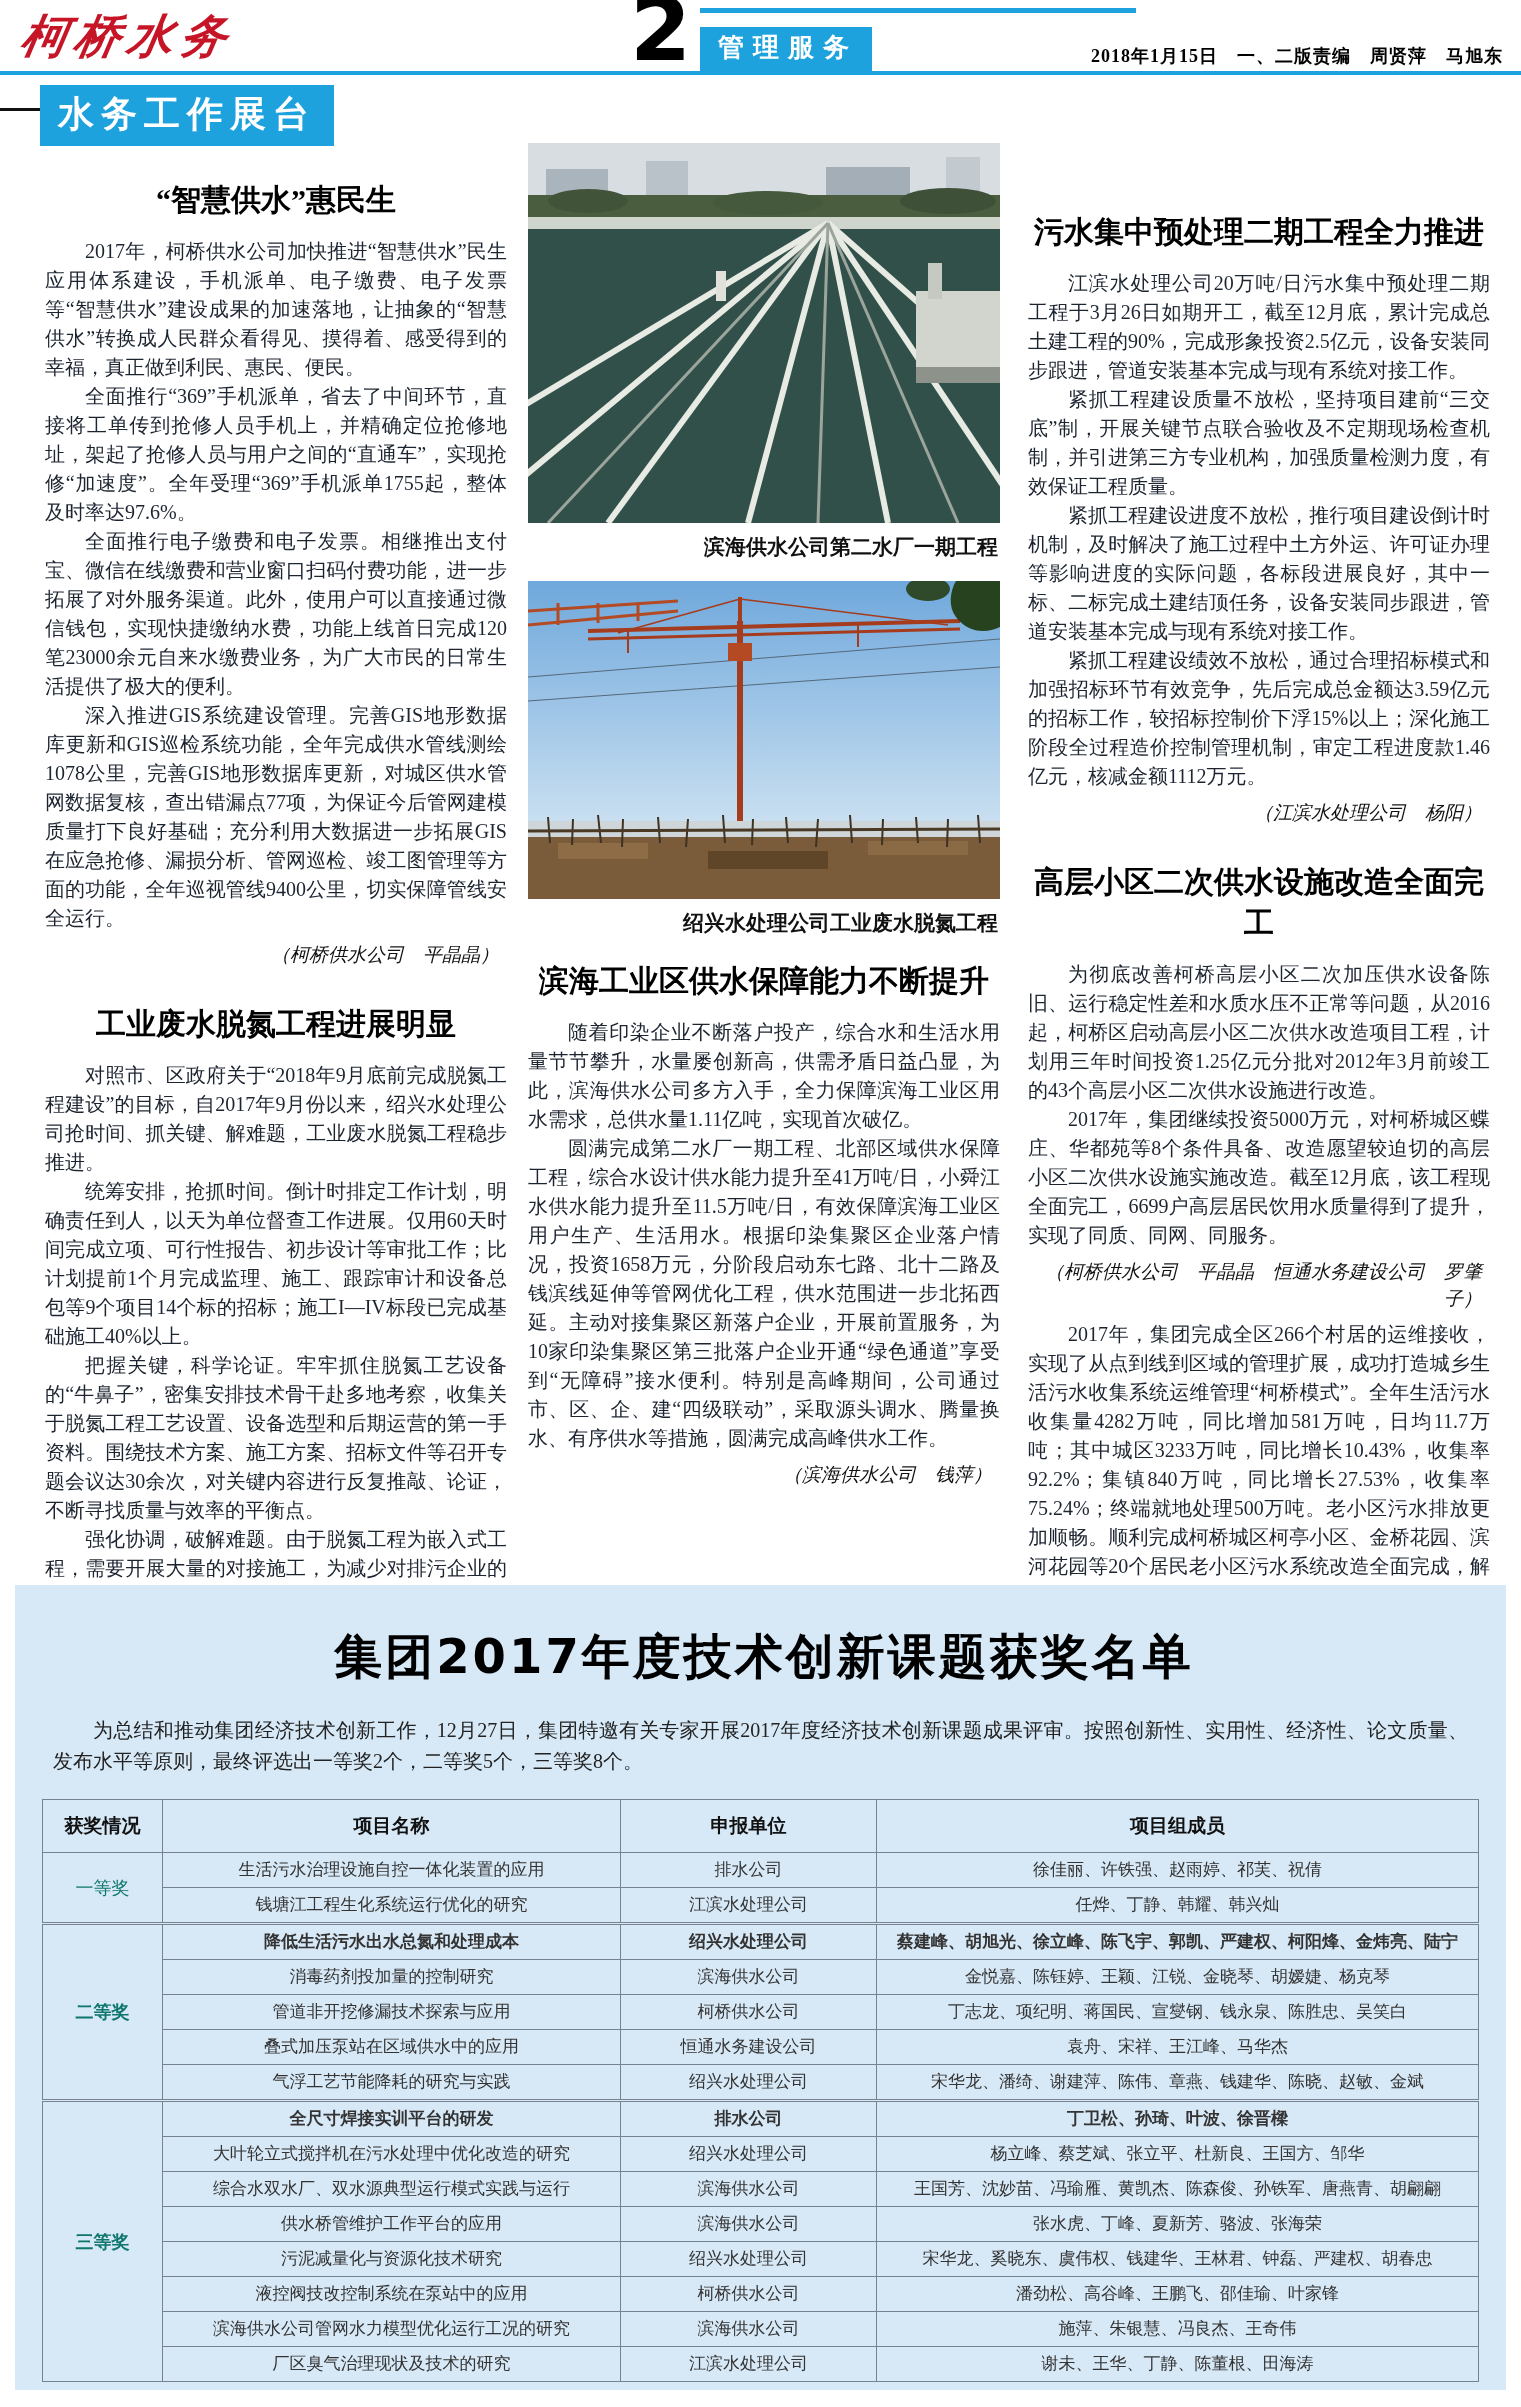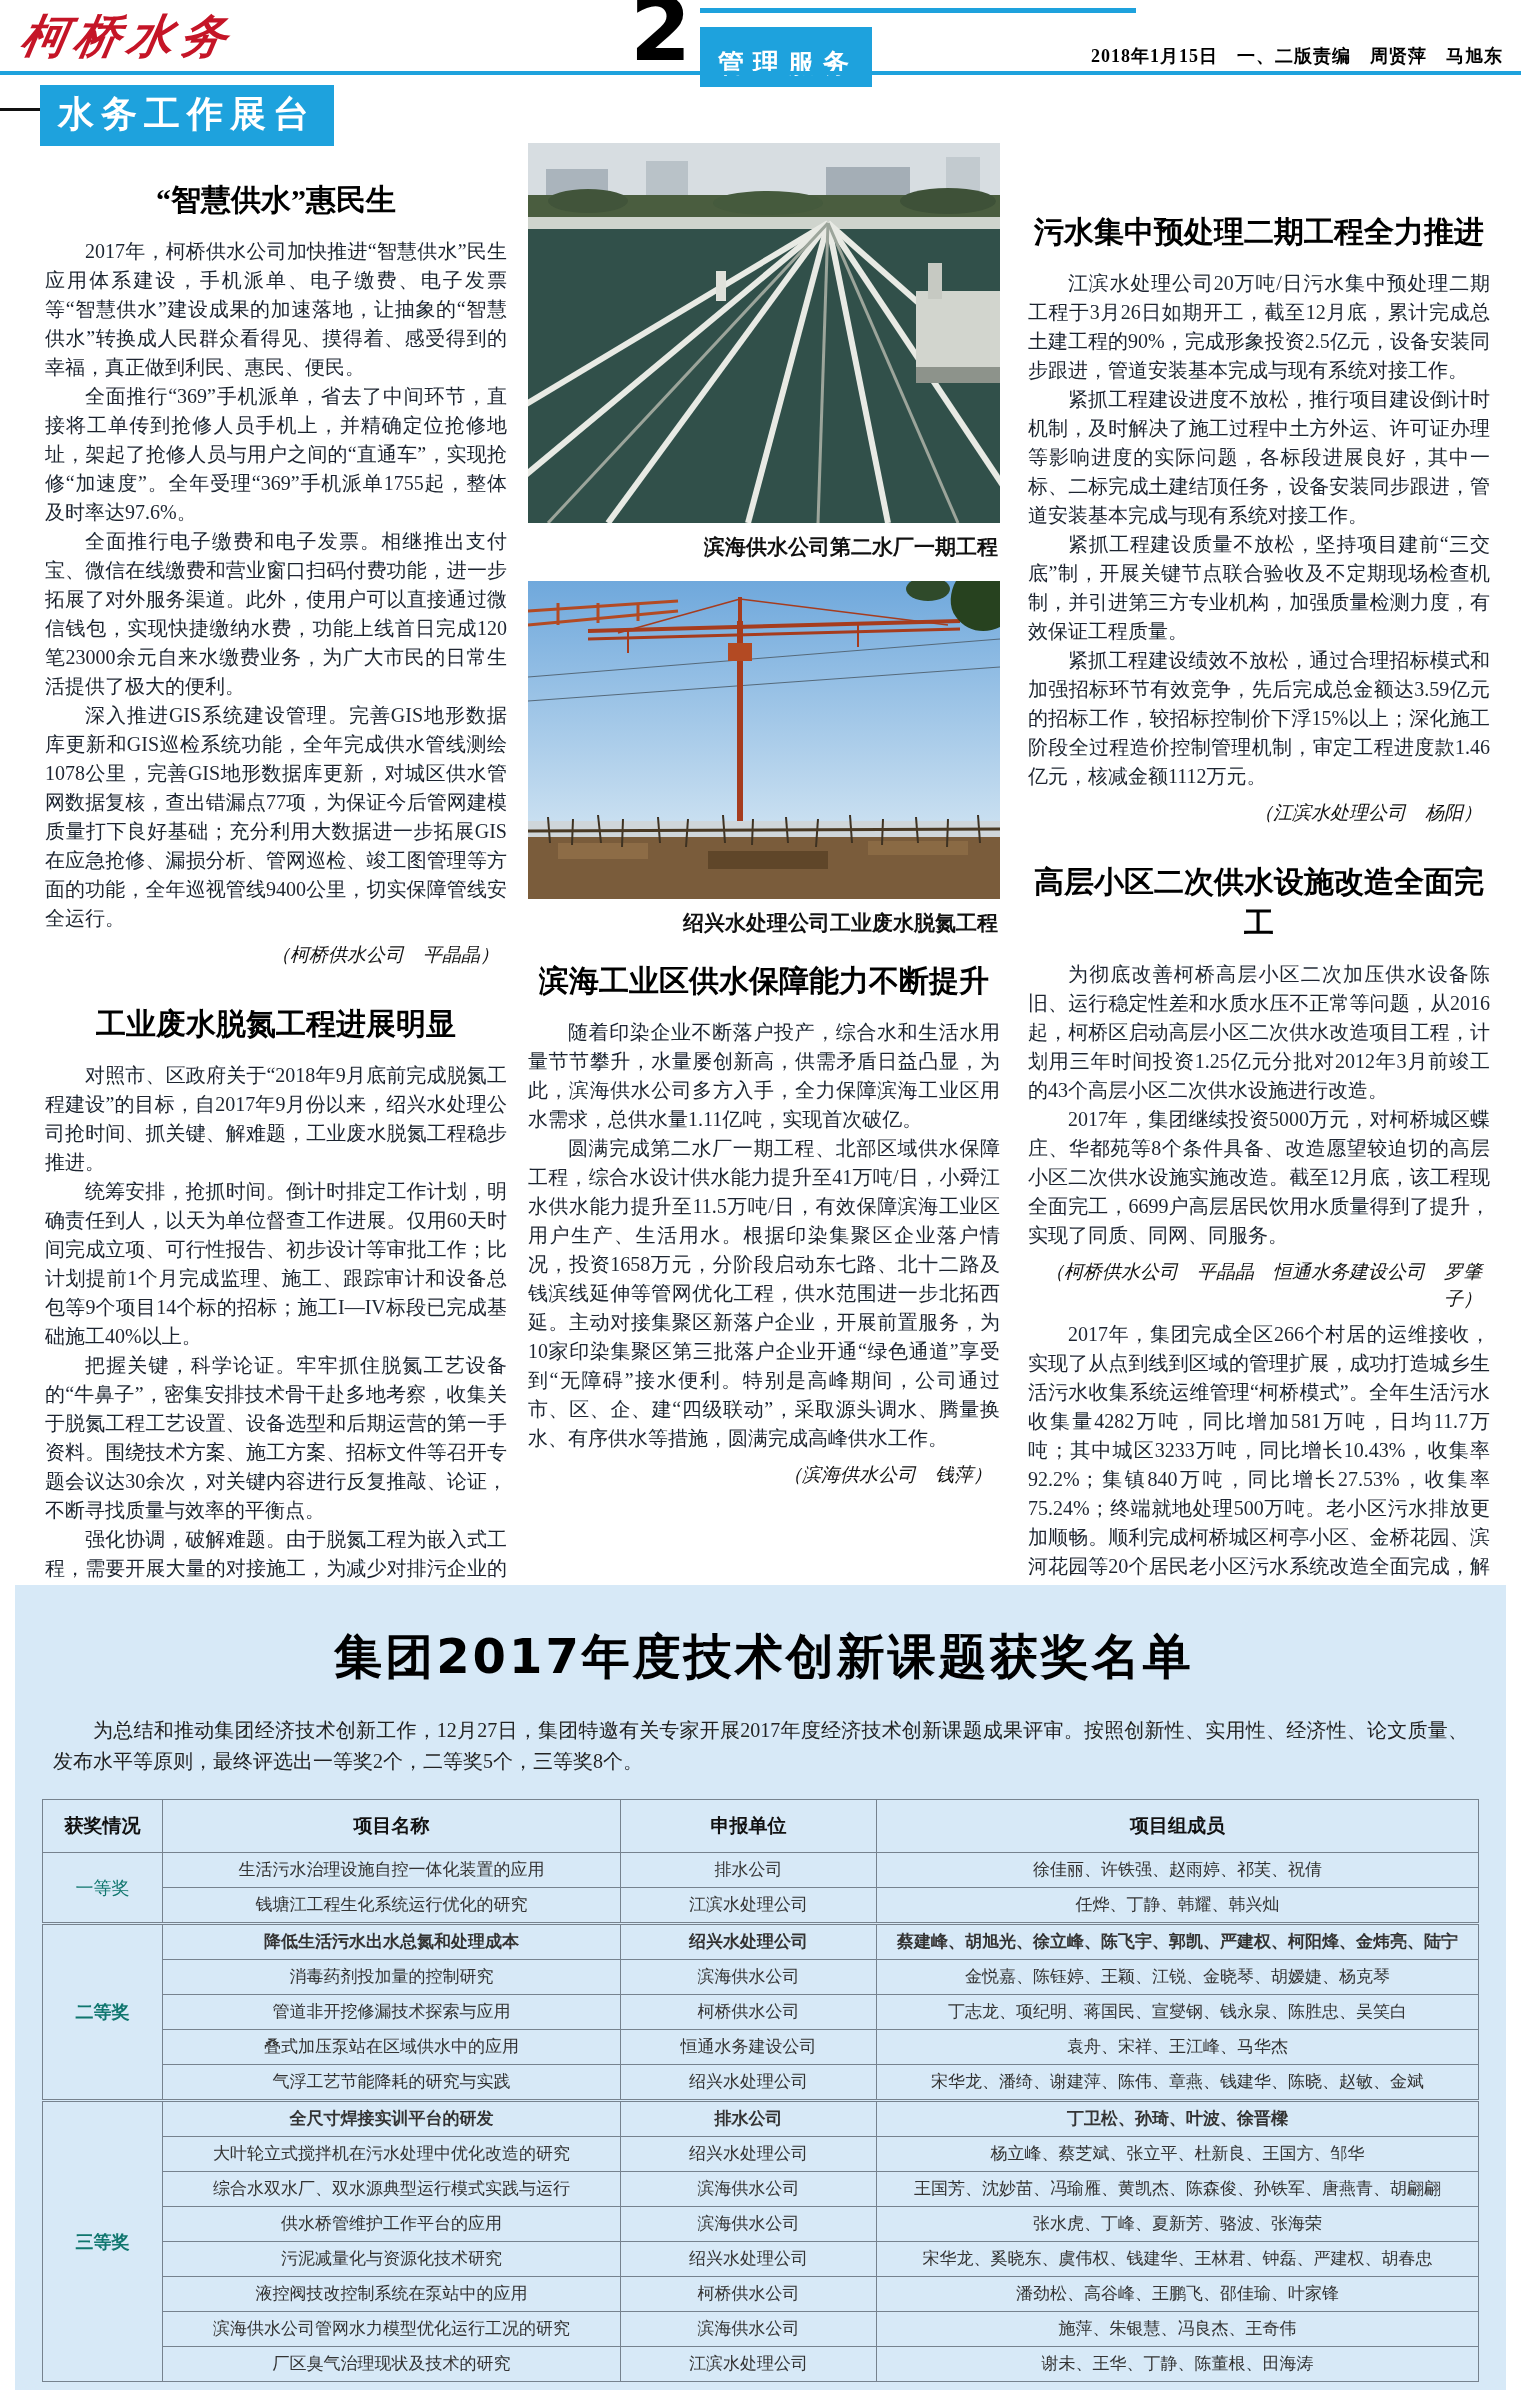--- a/index.html
+++ b/index.html
@@ -12,21 +12,21 @@
   html,body{margin:0;padding:0;background:#ffffff;}
   .page{position:relative;width:1521px;height:2407px;background:#fff;overflow:hidden;
         font-family:"Liberation Serif",serif;}
 
   
   .logo{position:absolute;left:22px;top:6px;color:var(--red);
         font:italic 700 46px "DejaVu Serif",serif;letter-spacing:7px;transform:skewX(-10deg);}
   .pagenum{position:absolute;left:630px;top:-14px;font:700 88px "DejaVu Sans",sans-serif;color:#000;line-height:1;}
   .section-topline{position:absolute;left:700px;top:8px;width:436px;height:5px;background:var(--accent);}
   .section-tab{position:absolute;left:700px;top:27px;background:var(--accent);color:#fff;
-        font:700 26px "DejaVu Sans",sans-serif;letter-spacing:9px;padding:19px 14px 6px 18px;}
+        font:700 26px "DejaVu Sans",sans-serif;letter-spacing:9px;padding:3px 14px 6px 18px;}
   .dateline{position:absolute;right:18px;top:44px;font:700 18px "Liberation Serif",serif;color:#000;letter-spacing:1px;}
   .header-rule{position:absolute;left:0;top:71px;width:1521px;height:4px;background:var(--accent);}
 
   
   .banner{position:absolute;left:40px;top:85px;background:var(--accent);color:#fff;
         font:700 36px "DejaVu Sans",sans-serif;letter-spacing:7px;padding:5px 18px 7px 18px;}
   .banner-rule{position:absolute;left:0;top:108px;width:40px;height:3px;background:#111;}
 
   
   .col{position:absolute;top:150px;}
@@ -192,22 +192,22 @@
         <h2 class="art-title">滨海工业区供水保障能力不断提升</h2>
         <p class="art-p">随着印染企业不断落户投产，综合水和生活水用量节节攀升，水量屡创新高，供需矛盾日益凸显，为此，滨海供水公司多方入手，全力保障滨海工业区用水需求，总供水量1.11亿吨，实现首次破亿。</p>
         <p class="art-p">圆满完成第二水厂一期工程、北部区域供水保障工程，综合水设计供水能力提升至41万吨/日，小舜江水供水能力提升至11.5万吨/日，有效保障滨海工业区用户生产、生活用水。根据印染集聚区企业落户情况，投资1658万元，分阶段启动东七路、北十二路及钱滨线延伸等管网优化工程，供水范围进一步北拓西延。主动对接集聚区新落户企业，开展前置服务，为10家印染集聚区第三批落户企业开通“绿色通道”享受到“无障碍”接水便利。特别是高峰期间，公司通过市、区、企、建“四级联动”，采取源头调水、腾量换水、有序供水等措施，圆满完成高峰供水工作。</p>
         <div class="byline">（滨海供水公司　钱萍）</div>
       </div>
   </section>
 
   <section id="col-right" class="col">
       <h2 class="art-title">污水集中预处理二期工程全力推进</h2>
       <p class="art-p">江滨水处理公司20万吨/日污水集中预处理二期工程于3月26日如期开工，截至12月底，累计完成总土建工程的90%，完成形象投资2.5亿元，设备安装同步跟进，管道安装基本完成与现有系统对接工作。</p>
+      <p class="art-p">紧抓工程建设质量不放松，坚持项目建前“三交底”制，开展关键节点联合验收及不定期现场检查机制，并引进第三方专业机构，加强质量检测力度，有效保证工程质量。</p>
       <p class="art-p">紧抓工程建设进度不放松，推行项目建设倒计时机制，及时解决了施工过程中土方外运、许可证办理等影响进度的实际问题，各标段进展良好，其中一标、二标完成土建结顶任务，设备安装同步跟进，管道安装基本完成与现有系统对接工作。</p>
-      <p class="art-p">紧抓工程建设质量不放松，坚持项目建前“三交底”制，开展关键节点联合验收及不定期现场检查机制，并引进第三方专业机构，加强质量检测力度，有效保证工程质量。</p>
       <p class="art-p">紧抓工程建设绩效不放松，通过合理招标模式和加强招标环节有效竞争，先后完成总金额达3.59亿元的招标工作，较招标控制价下浮15%以上；深化施工阶段全过程造价控制管理机制，审定工程进度款1.46亿元，核减金额1112万元。</p>
       <div class="byline">（江滨水处理公司　杨阳）</div>
       <h2 class="art-title">高层小区二次供水设施改造全面完工</h2>
       <p class="art-p">为彻底改善柯桥高层小区二次加压供水设备陈旧、运行稳定性差和水质水压不正常等问题，从2016起，柯桥区启动高层小区二次供水改造项目工程，计划用三年时间投资1.25亿元分批对2012年3月前竣工的43个高层小区二次供水设施进行改造。</p>
       <p class="art-p">2017年，集团继续投资5000万元，对柯桥城区蝶庄、华都苑等8个条件具备、改造愿望较迫切的高层小区二次供水设施实施改造。截至12月底，该工程现全面完工，6699户高层居民饮用水质量得到了提升，实现了同质、同网、同服务。</p>
       <div class="byline">（柯桥供水公司　平晶晶　恒通水务建设公司　罗肇子）</div>
       <p class="art-p">2017年，集团完成全区266个村居的运维接收，实现了从点到线到区域的管理扩展，成功打造城乡生活污水收集系统运维管理“柯桥模式”。全年生活污水收集量4282万吨，同比增加581万吨，日均11.7万吨；其中城区3233万吨，同比增长10.43%，收集率92.2%；集镇840万吨，同比增长27.53%，收集率75.24%；终端就地处理500万吨。老小区污水排放更加顺畅。顺利完成柯桥城区柯亭小区、金桥花园、滨河花园等20个居民老小区污水系统改造全面完成，解决了小区内生活污水排放不畅的问题，4684户居民居住环境得到改善。</p>
       <div class="byline">（排水公司　鲁华丽）</div>
     </section>
 

